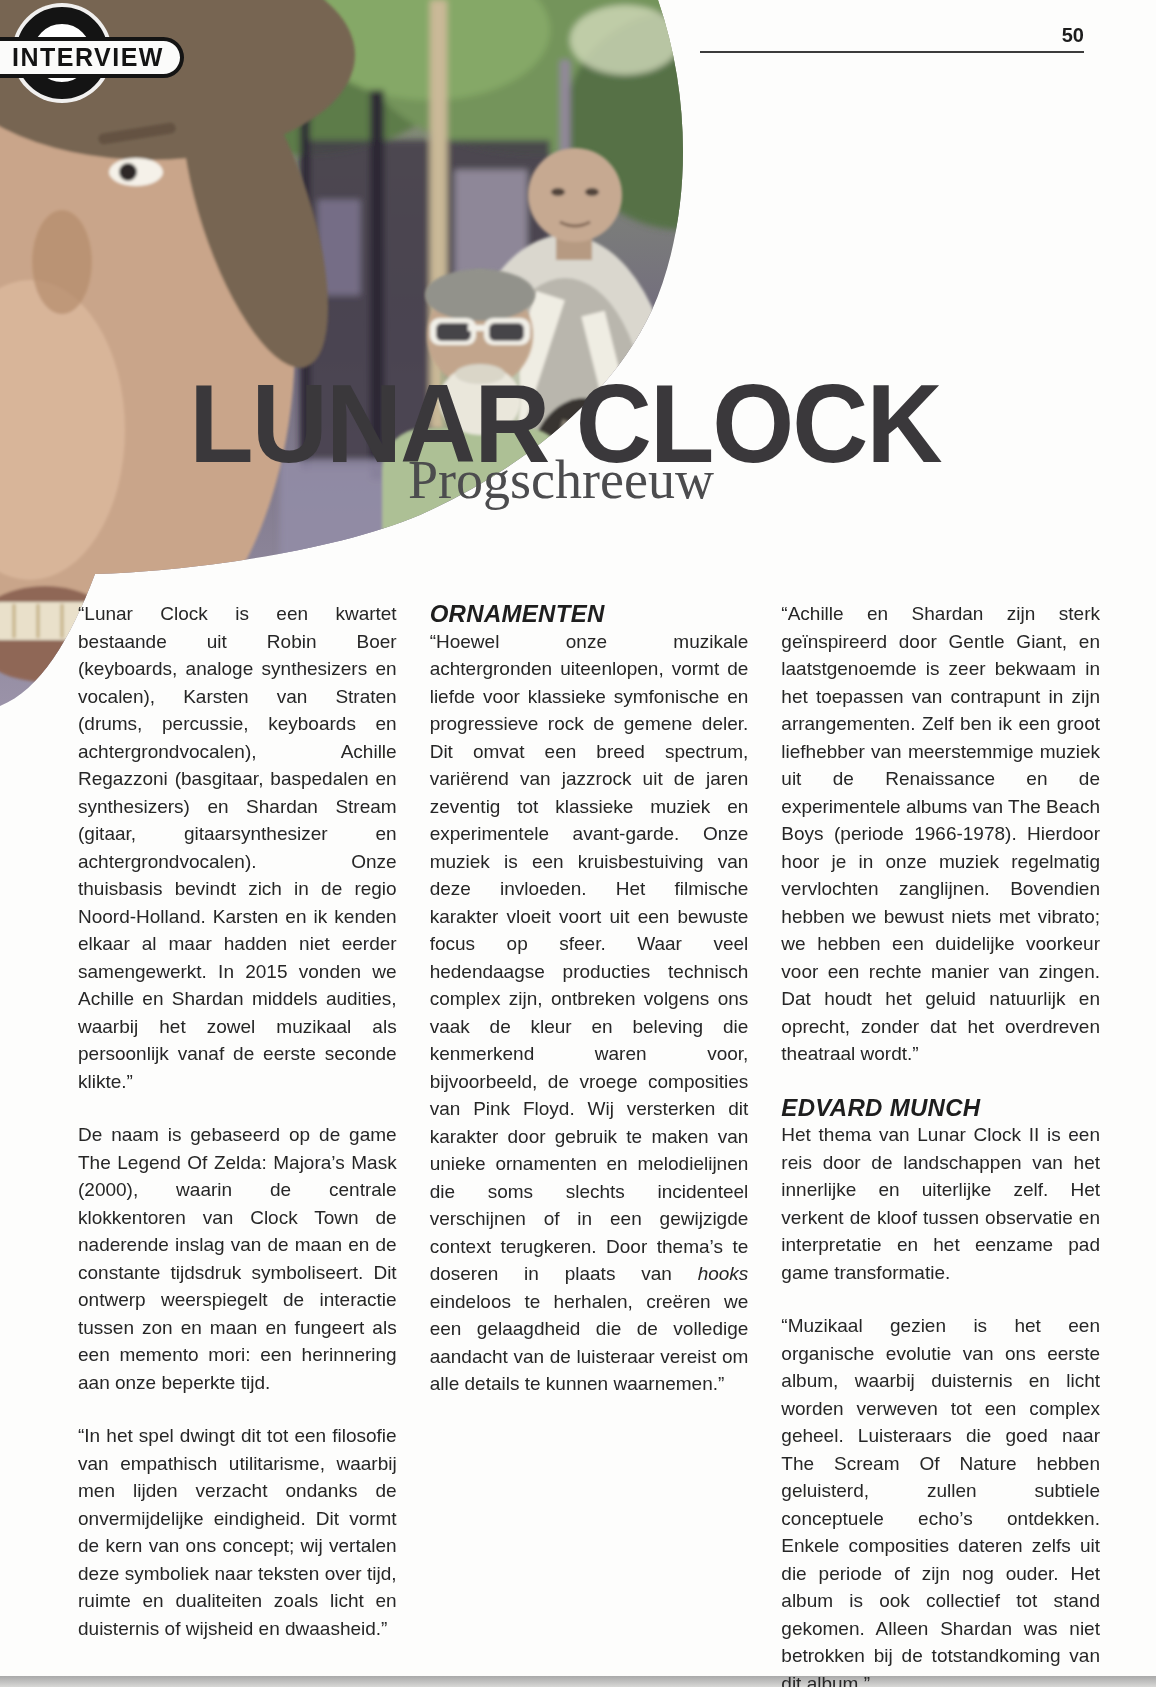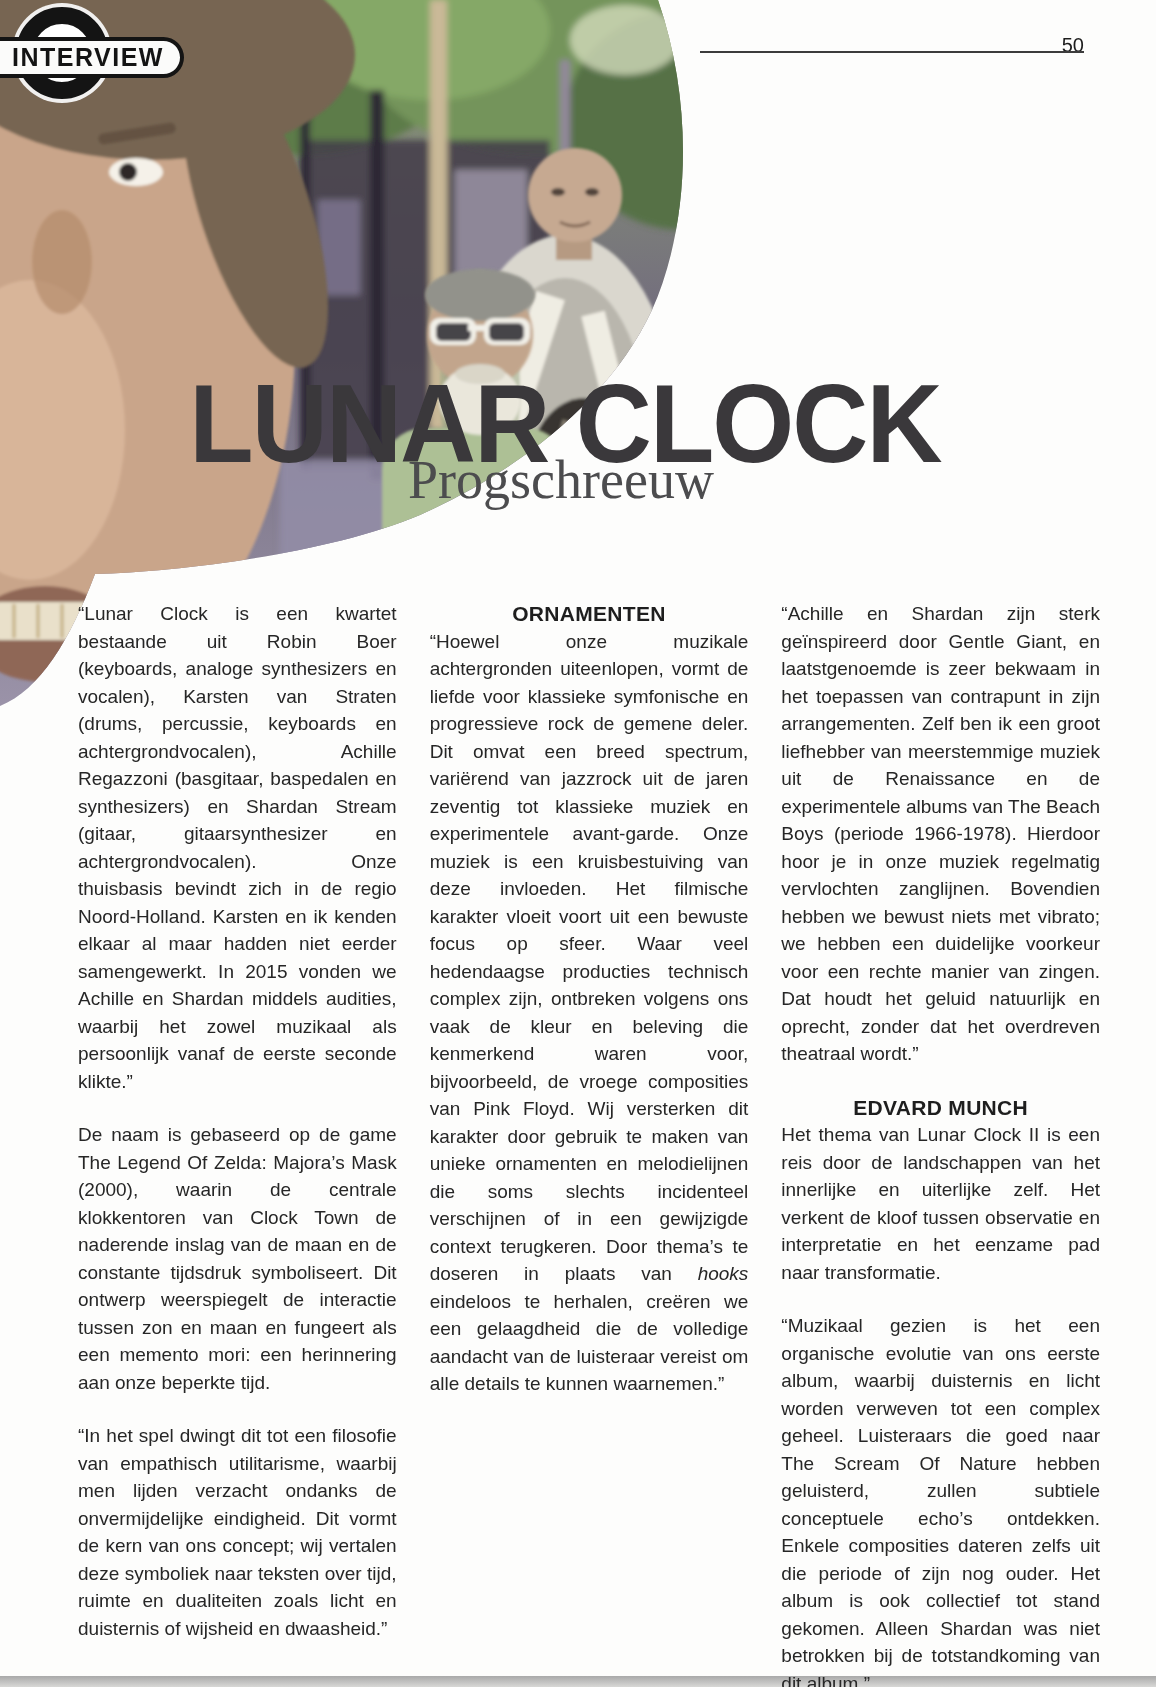--- a/index.html
+++ b/index.html
@@ -20,22 +20,22 @@
     box-shadow:0 0 0 4px rgba(248,248,248,.95);
   }
   .badge-pill{
     position:absolute;left:-6px;top:33px;height:33px;line-height:33px;
     background:#fbfbfa;border:4px solid #141414;border-radius:4px 24px 24px 4px;
     padding:0 16px 0 14px;font-weight:bold;font-size:25px;letter-spacing:1.5px;
     color:#141414;white-space:nowrap;
   }
 
   
-  .page-number{position:absolute;left:1040px;top:34px;width:44px;text-align:right;
-    font-size:20px;font-weight:normal;color:#1d1d1d;z-index:5;}
+  .page-number{position:absolute;left:1040px;top:24px;width:44px;text-align:right;
+    font-size:20px;font-weight:bold;color:#1d1d1d;z-index:5;}
   .header-rule{position:absolute;left:700px;top:51px;width:384px;height:2px;background:#3c3c3c;z-index:5;}
 
   
   .intro{
     position:absolute;left:0;top:56px;width:1088px;z-index:4;
     font-family:"Liberation Serif", serif;font-size:26.5px;line-height:47px;
     color:#1f1f22;text-align:center;padding-top:28px;box-sizing:border-box;
   }
   .intro-spacer{
     float:left;width:712px;height:332px;
@@ -56,22 +56,22 @@
 
   
   .columns{
     position:absolute;left:78px;top:600px;width:1022px;z-index:4;
     display:grid;grid-template-columns:repeat(3,1fr);column-gap:33px;
     font-size:19px;line-height:27.5px;color:#262626;text-align:justify;
   }
   .columns p{margin:0 0 26px 0;}
   .columns p:last-child{margin-bottom:0;}
   .col-heading{
-    font-size:21px;font-weight:bold;color:#1e1e1e;text-align:center;
-    margin:0;letter-spacing:.3px;line-height:27.5px;
+    font-size:24px;font-weight:bold;color:#1e1e1e;text-align:left;
+    margin:0;letter-spacing:.3px;line-height:27.5px;font-style:italic;
   }
   .columns em{}
 
   
   .footer-bar{position:absolute;left:0;top:1676px;width:1156px;height:11px;
     background:linear-gradient(#a9a9a9,#d8d8d6);z-index:3;}
 </style>
 </head>
 <body>
 
@@ -179,18 +179,18 @@
     <p>De naam is gebaseerd op de game The Legend Of Zelda: Majora’s Mask (2000), waarin de centrale klokkentoren van Clock Town de naderende inslag van de maan en de constante tijdsdruk symboliseert. Dit ontwerp weerspiegelt de interactie tussen zon en maan en fungeert als een memento mori: een herinnering aan onze beperkte tijd.</p>
     <p>“In het spel dwingt dit tot een filosofie van empathisch utilitarisme, waarbij men lijden verzacht ondanks de onvermijdelijke eindigheid. Dit vormt de kern van ons concept; wij vertalen deze symboliek naar teksten over tijd, ruimte en dualiteiten zoals licht en duisternis of wijsheid en dwaasheid.”</p>
   </div>
   <div class="col">
     <h3 class="col-heading">ORNAMENTEN</h3>
     <p><span>“Hoewel onze muzikale achtergronden uiteenlopen, vormt de liefde voor klassieke symfonische en progressieve rock de gemene deler. Dit omvat een breed spectrum, variërend van jazzrock uit de jaren zeventig tot klassieke muziek en experimentele avant-garde. Onze muziek is een kruisbestuiving van deze invloeden. Het filmische karakter vloeit voort uit een bewuste focus op sfeer. Waar veel hedendaagse producties technisch complex zijn, ontbreken volgens ons vaak de kleur en beleving die kenmerkend waren voor, bijvoorbeeld, de vroege composities van Pink Floyd. Wij versterken dit karakter door gebruik te maken van unieke ornamenten en melodielijnen die soms slechts incidenteel verschijnen of in een gewijzigde context terugkeren. Door thema’s te doseren in plaats van </span><em>hooks</em><span> eindeloos te herhalen, creëren we een gelaagdheid die de volledige aandacht van de luisteraar vereist om alle details te kunnen waarnemen.”</span></p>
   </div>
   <div class="col">
     <p>“Achille en Shardan zijn sterk geïnspireerd door Gentle Giant, en laatstgenoemde is zeer bekwaam in het toepassen van contrapunt in zijn arrangementen. Zelf ben ik een groot liefhebber van meerstemmige muziek uit de Renaissance en de experimentele albums van The Beach Boys (periode 1966-1978). Hierdoor hoor je in onze muziek regelmatig vervlochten zanglijnen. Bovendien hebben we bewust niets met vibrato; we hebben een duidelijke voorkeur voor een rechte manier van zingen. Dat houdt het geluid natuurlijk en oprecht, zonder dat het overdreven theatraal wordt.”</p>
     <h3 class="col-heading">EDVARD MUNCH</h3>
-    <p>Het thema van Lunar Clock II is een reis door de landschappen van het innerlijke en uiterlijke zelf. Het verkent de kloof tussen observatie en interpretatie en het eenzame pad naar transformatie.</p>
+    <p>Het thema van Lunar Clock II is een reis door de landschappen van het innerlijke en uiterlijke zelf. Het verkent de kloof tussen observatie en interpretatie en het eenzame pad game transformatie.</p>
     <p>“Muzikaal gezien is het een organische evolutie van ons eerste album, waarbij duisternis en licht worden verweven tot een complex geheel. Luisteraars die goed naar The Scream Of Nature hebben geluisterd, zullen subtiele conceptuele echo’s ontdekken. Enkele composities dateren zelfs uit die periode of zijn nog ouder. Het album is ook collectief tot stand gekomen. Alleen Shardan was niet betrokken bij de totstandkoming van dit album.”</p>
   </div>
 </div>
 
 <div class="footer-bar"></div>
 
 </body></html>

